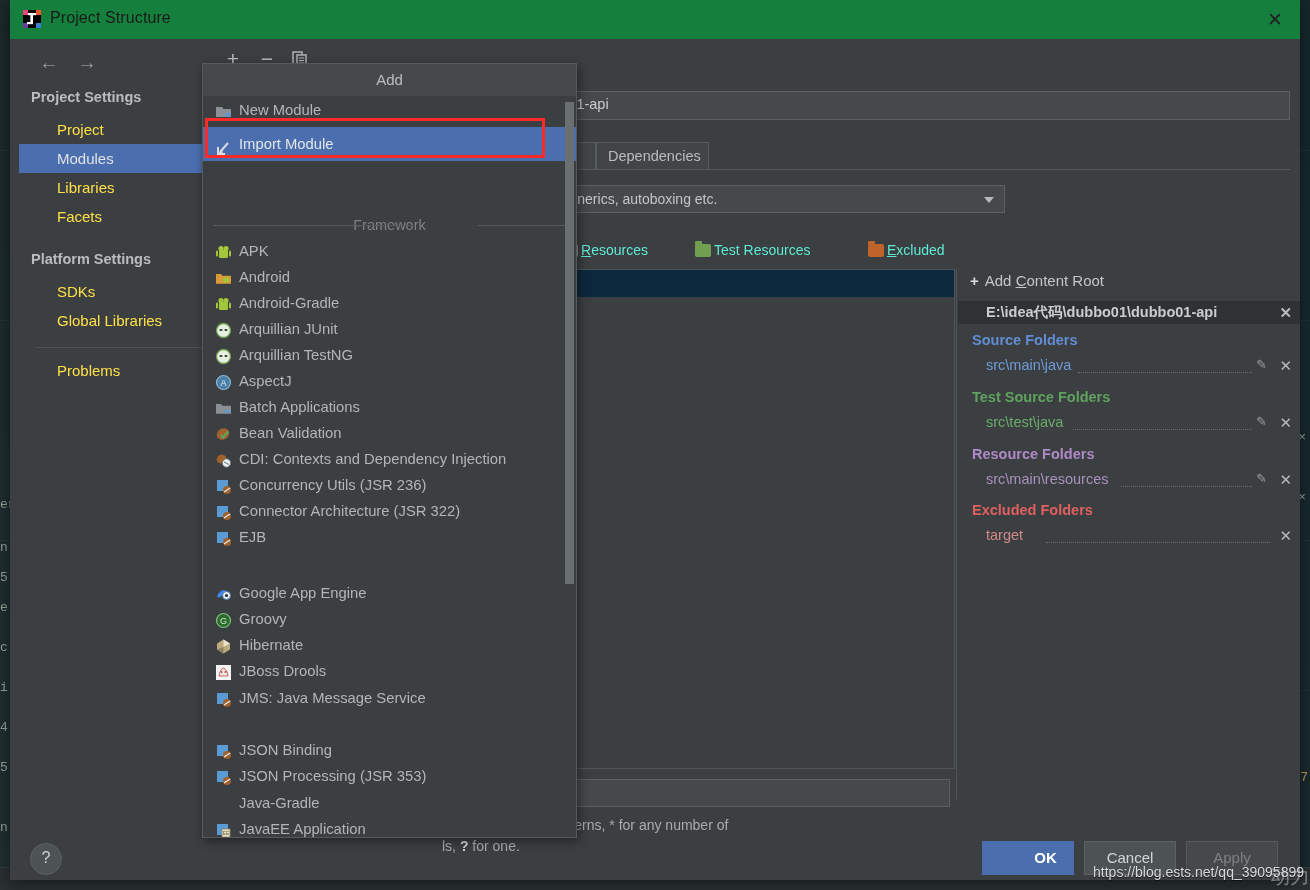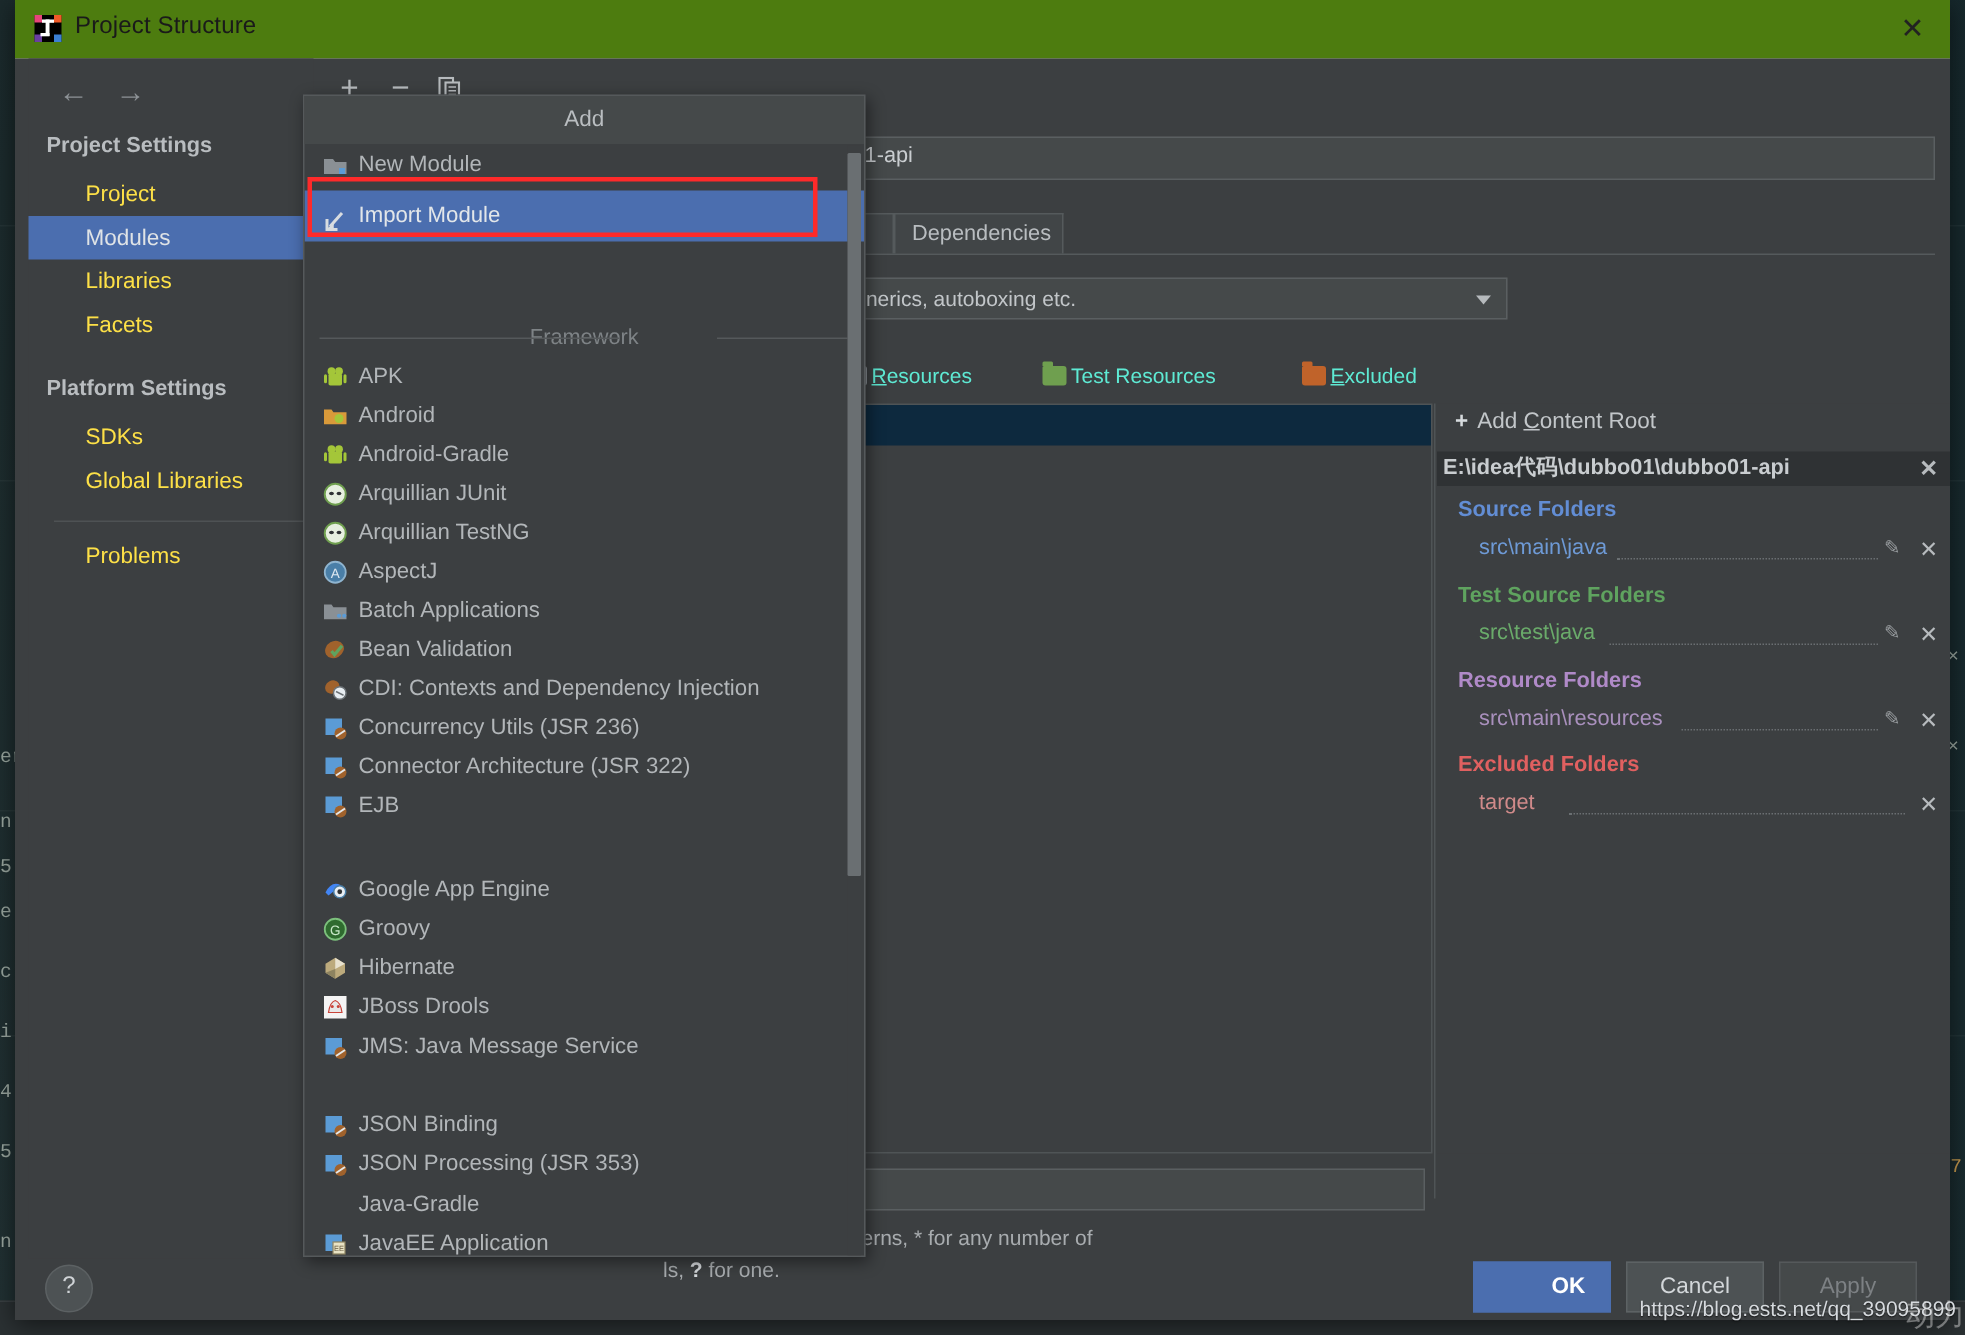--- a/index.html
+++ b/index.html
@@ -36,21 +36,21 @@
 
   
   .dialog {
     position: absolute; left: 10px; top: 0px;
     width: 1290px; height: 880px;
     background: #3c3f41;
     box-shadow: 0 3px 16px rgba(0,0,0,0.55);
   }
   .titlebar {
     position: absolute; left: 0; top: 0; width: 1290px; height: 39px;
-    background: #4d7c0f;
+    background: #15803d;
     border-bottom: 1px solid #d8d8d8;
     text-align: right;
   }
   .title-icon {
     position: absolute; left: 12px; top: 9px; width: 20px; height: 20px;
   }
   .title-text {
     position: absolute; left: 40px; top: 9px;
     font-size: 16px; color: #1a1a1a; letter-spacing: 0.1px;
   }
@@ -191,21 +191,21 @@
     background: #4f5456;
   }
   .add-root {
     position: absolute; left: 12px; top: 3px;
     color: #c2c6c9; font-size: 15px;
   }
   .add-root .plus { color: #d7dbde; font-weight: bold; margin-right: 6px; }
   .root-header {
     position: absolute; left: 0px; top: 32px; width: 342px; height: 23px;
     background: #2f3234; color: #c9cdd0;
-    font-size: 14.5px; font-weight: bold; line-height: 23px; padding-left: 4px;
+    font-size: 14.5px; font-weight: bold; line-height: 23px; padding-left: 28px;
     box-sizing: border-box;
   }
   .root-x {
     position: absolute; right: 8px; top: 0px; color: #b7bbbe; font-size: 15px; line-height: 23px;
   }
   .grp-title {
     position: absolute; left: 14px; font-size: 14.5px; font-weight: bold;
   }
   .grp-item {
     position: absolute; left: 28px; font-size: 14.5px;

